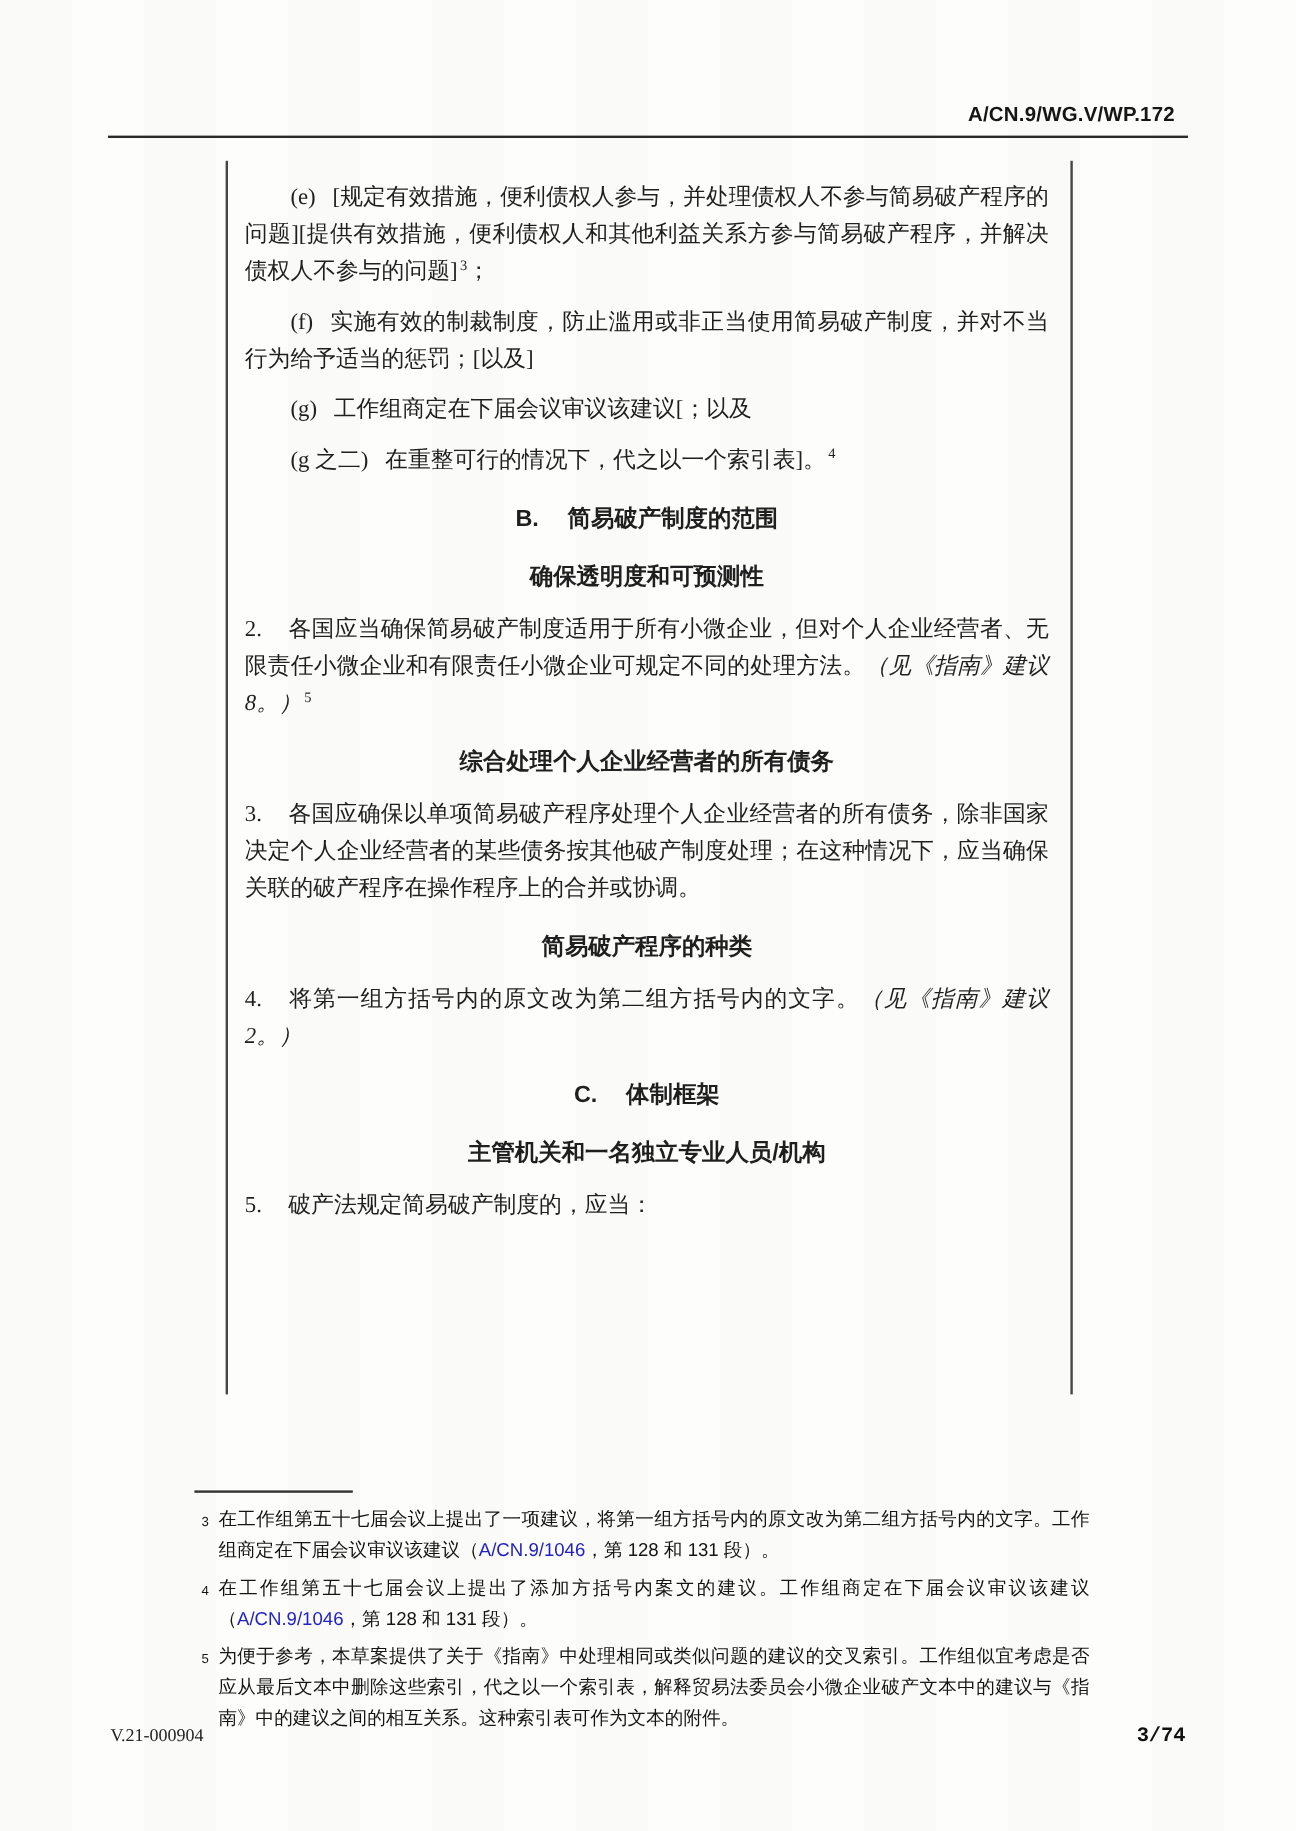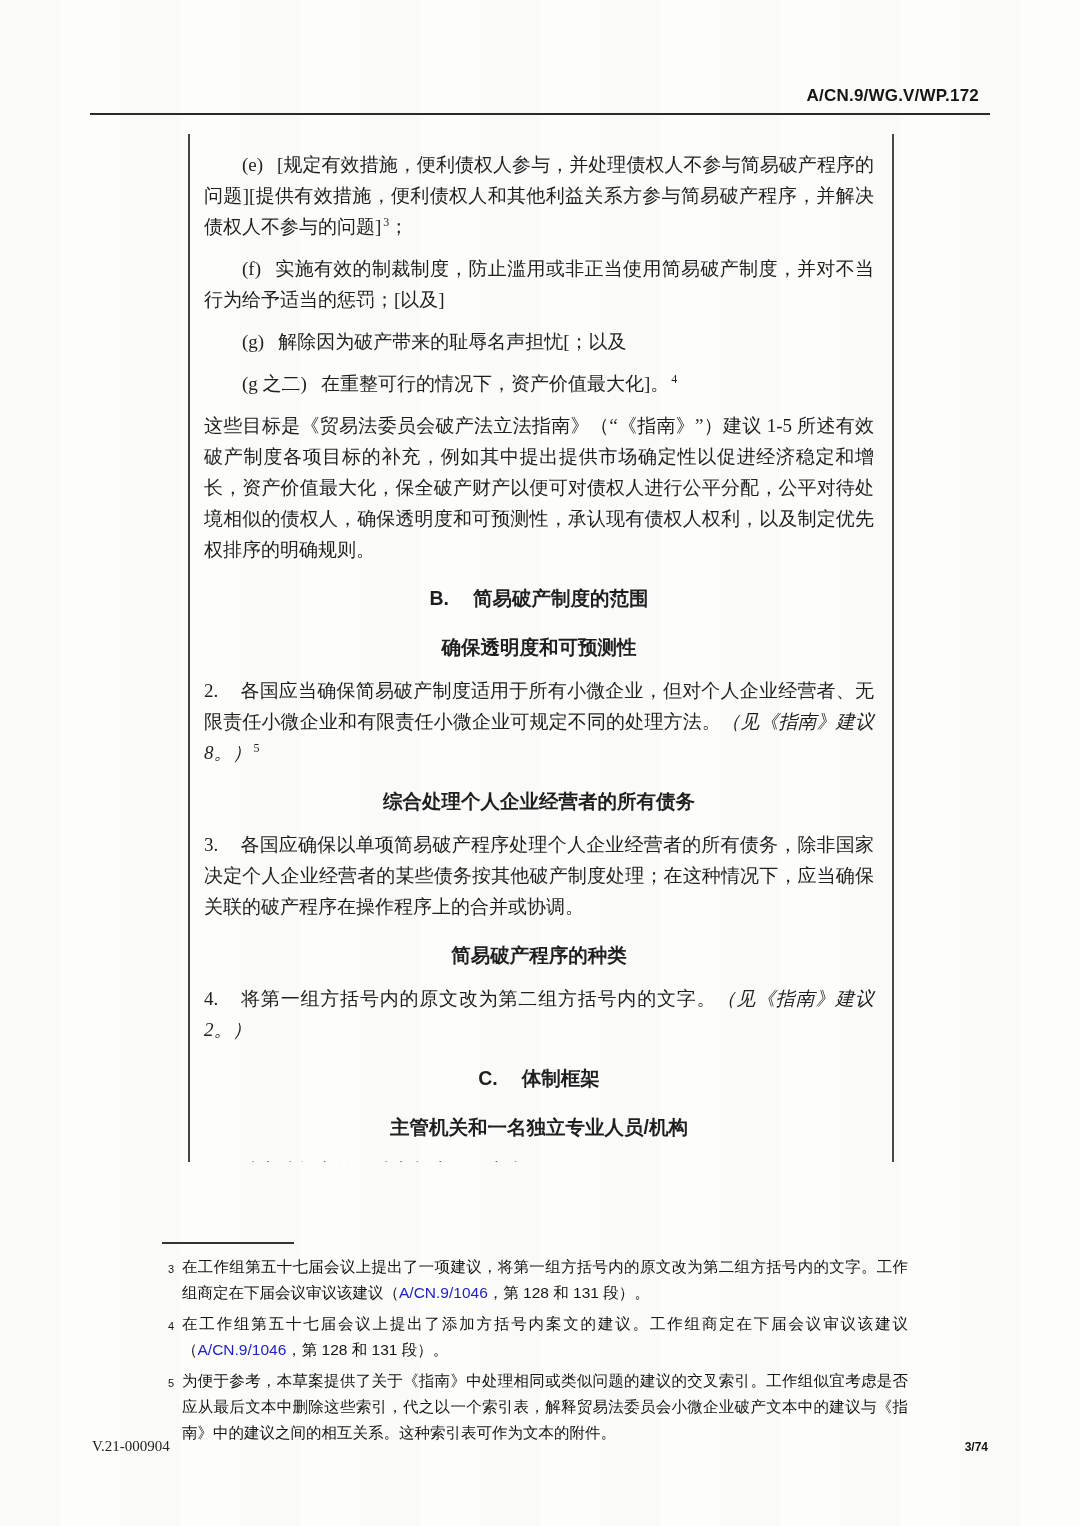--- a/index.html
+++ b/index.html
@@ -118,46 +118,45 @@
     display: flex;
     justify-content: space-between;
     align-items: baseline;
   }
   .footer .job {
     font-family: "Liberation Serif", "DejaVu Serif", serif;
     font-size: 15px;
     color: #222;
   }
   .footer .pageno {
-    font-family: Liberation Sans, sans-serif;
+    font-family: Liberation Mono, monospace;
     font-weight: bold;
-    font-size: 12px;
+    font-size: 17px;
     color: #111;
     text-align: right;
   }
 </style>
 </head>
 <body>
 
 <div class="page">
 
   <div class="doc-symbol">A/CN.9/WG.V/WP.172</div>
   <div class="header-rule"></div>
 
   <div class="content-box">
 
     <p class="li"><span class="label">(e)</span><span>[规定有效措施，便利债权人参与，并处理债权人不参与简易破产程序的问题][提供有效措施，便利债权人和其他利益关系方参与简易破产程序，并解决债权人不参与的问题]</span><sup class="fnref">3</sup><span>；</span></p>
 
     <p class="li"><span class="label">(f)</span><span>实施有效的制裁制度，防止滥用或非正当使用简易破产制度，并对不当行为给予适当的惩罚；[以及]</span></p>
 
-    <p class="li"><span class="label">(g)</span><span>解除因为破产带来的耻辱名声担忧[；以及</span></p>
-
-    <p class="li"><span class="label">(g 之二)</span><span>在重整可行的情况下，资产价值最大化]。</span><sup class="fnref">4</sup></p>
-
-    <p>这些目标是《贸易法委员会破产法立法指南》（“《指南》”）建议 1-5 所述有效破产制度各项目标的补充，例如其中提出提供市场确定性以促进经济稳定和增长，资产价值最大化，保全破产财产以便可对债权人进行公平分配，公平对待处境相似的债权人，确保透明度和可预测性，承认现有债权人权利，以及制定优先权排序的明确规则。</p>
+    <p class="li"><span class="label">(g)</span><span>工作组商定在下届会议审议该建议[；以及</span></p>
+
+    <p class="li"><span class="label">(g 之二)</span><span>在重整可行的情况下，代之以一个索引表]。</span><sup class="fnref">4</sup></p>
+
 
     <p class="heading"><span class="hlabel">B.</span><span>简易破产制度的范围</span></p>
 
     <p class="subheading">确保透明度和可预测性</p>
 
     <p class="num"><span class="label">2.</span><span>各国应当确保简易破产制度适用于所有小微企业，但对个人企业经营者、无限责任小微企业和有限责任小微企业可规定不同的处理方法。</span><em class="guide-ref">（见《指南》建议 8。）</em><sup class="fnref">5</sup></p>
 
     <p class="subheading">综合处理个人企业经营者的所有债务</p>
 
     <p class="num"><span class="label">3.</span><span>各国应确保以单项简易破产程序处理个人企业经营者的所有债务，除非国家决定个人企业经营者的某些债务按其他破产制度处理；在这种情况下，应当确保关联的破产程序在操作程序上的合并或协调。</span></p>

